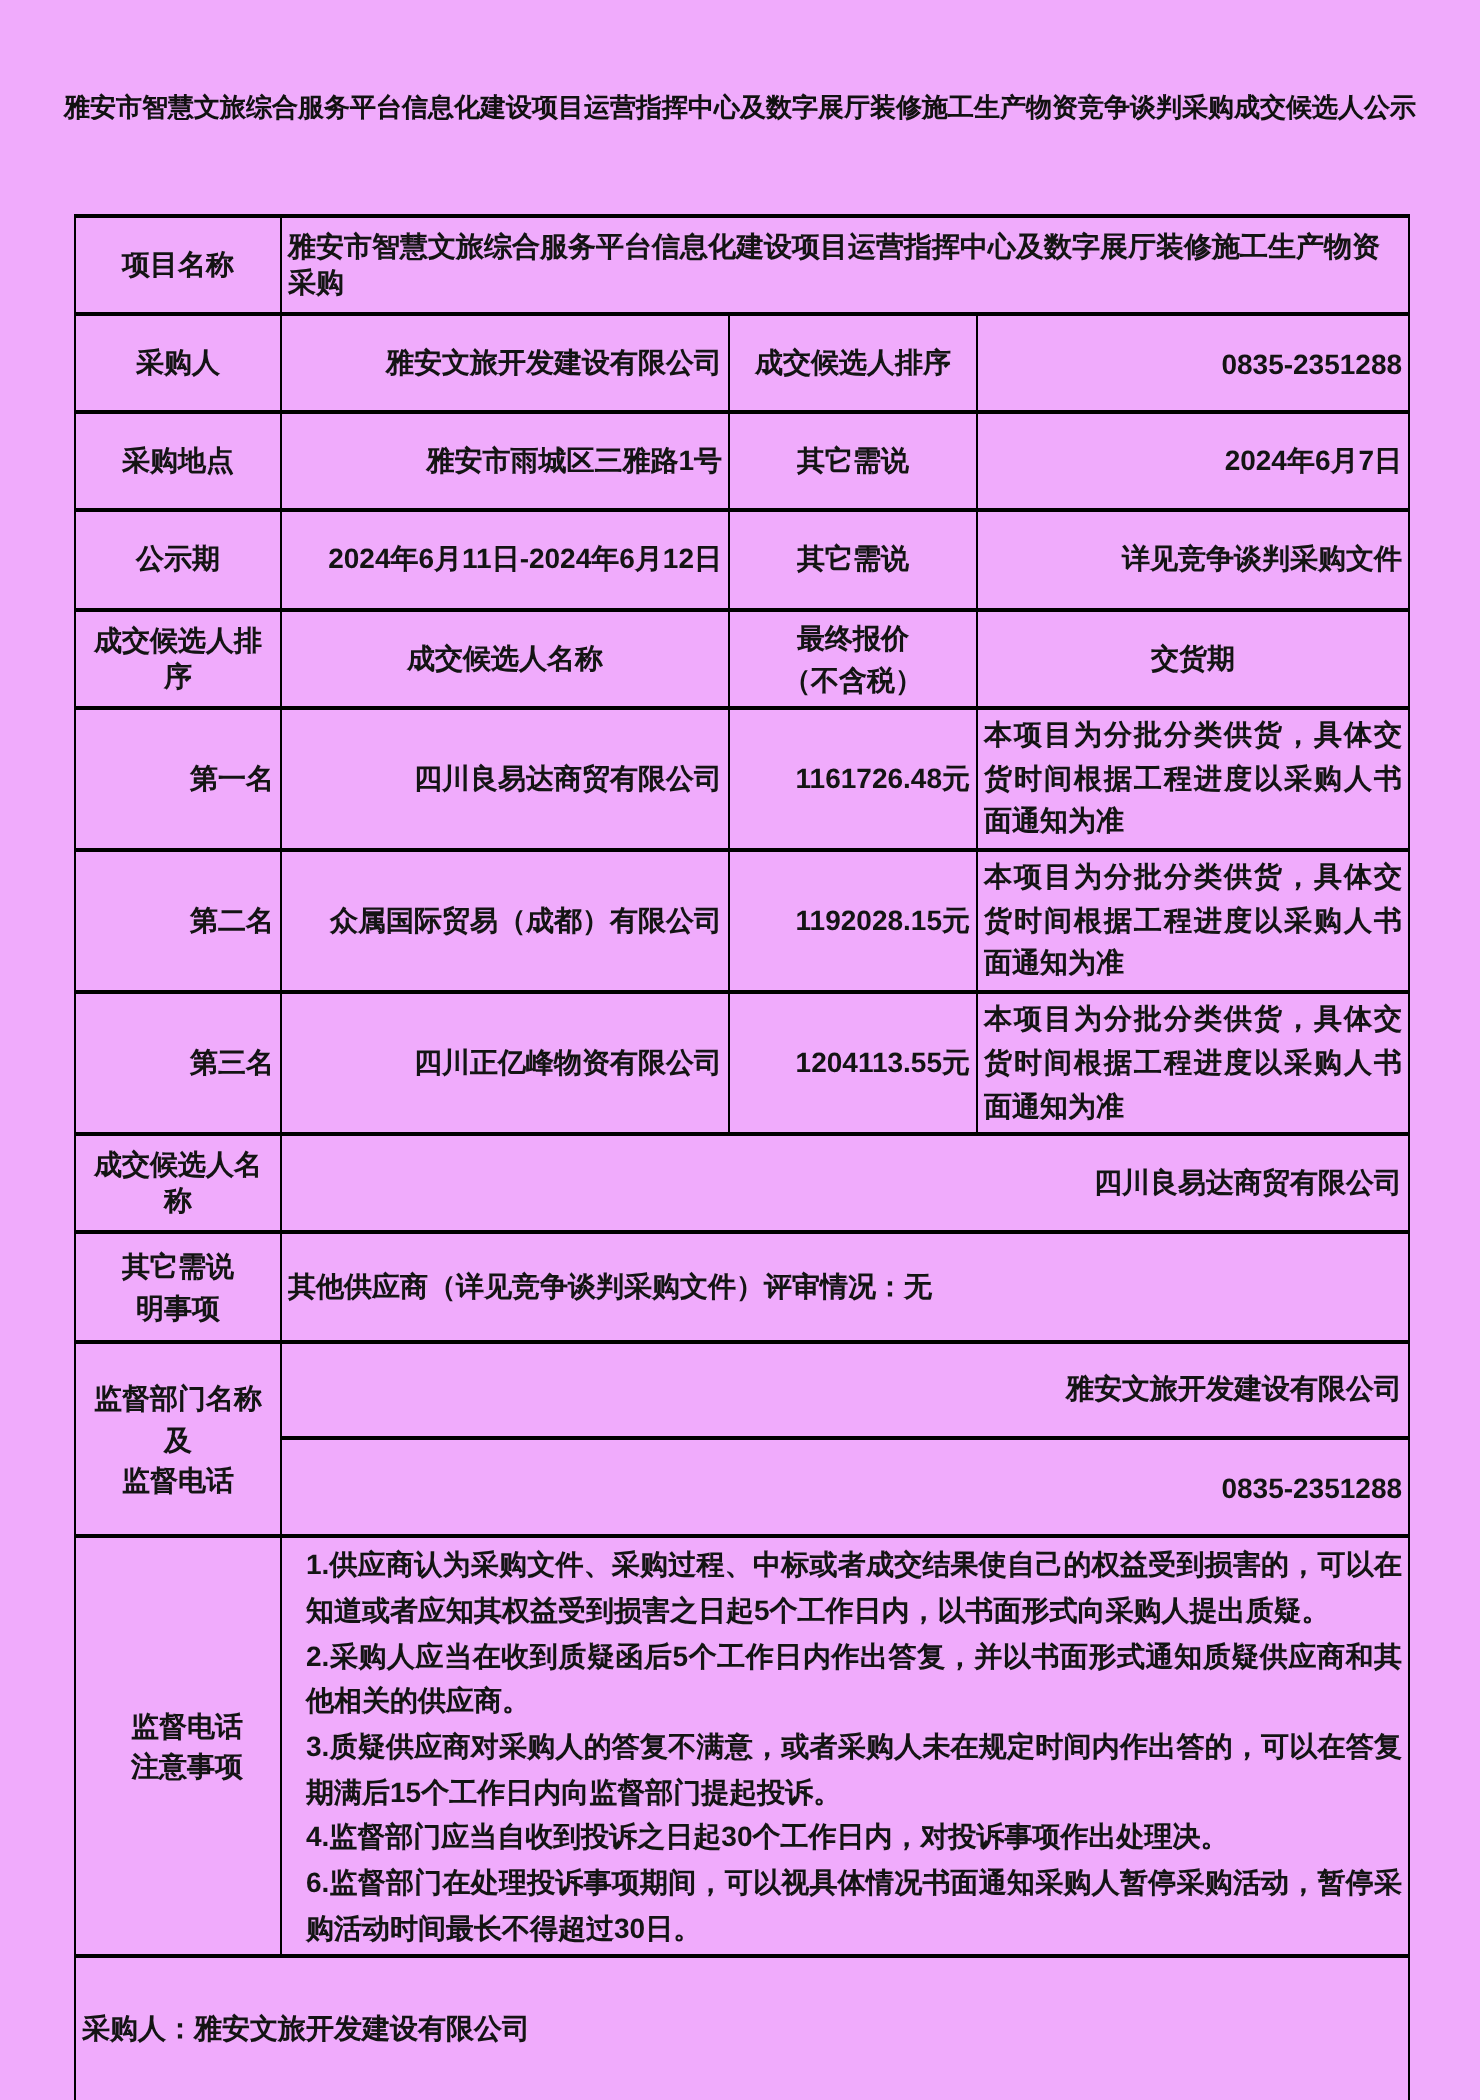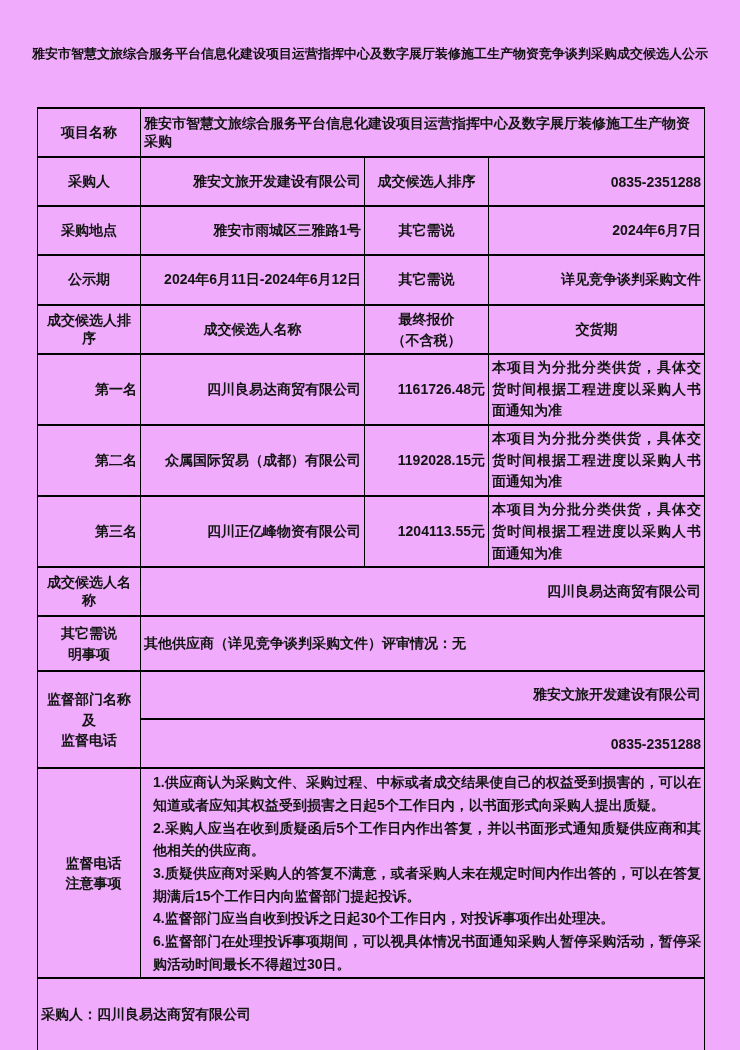--- a/index.html
+++ b/index.html
@@ -174,18 +174,18 @@
       <td class="left list-cell" colspan="3">
         <div class="law-item">1.供应商认为采购文件、采购过程、中标或者成交结果使自己的权益受到损害的，可以在知道或者应知其权益受到损害之日起5个工作日内，以书面形式向采购人提出质疑。</div>
         <div class="law-item">2.采购人应当在收到质疑函后5个工作日内作出答复，并以书面形式通知质疑供应商和其他相关的供应商。</div>
         <div class="law-item">3.质疑供应商对采购人的答复不满意，或者采购人未在规定时间内作出答的，可以在答复期满后15个工作日内向监督部门提起投诉。</div>
         <div class="law-item">4.监督部门应当自收到投诉之日起30个工作日内，对投诉事项作出处理决。</div>
         <div class="law-item">6.监督部门在处理投诉事项期间，可以视具体情况书面通知采购人暂停采购活动，暂停采购活动时间最长不得超过30日。</div>
       </td>
     </tr>
 
     <tr class="h67">
-      <td class="left footer-cell" colspan="4">采购人：四川良易达商贸有限公司</td>
+      <td class="left footer-cell" colspan="4">采购人：雅安文旅开发建设有限公司</td>
     </tr>
 
   </tbody>
     </table>
 </div>
 
 </body></html>

